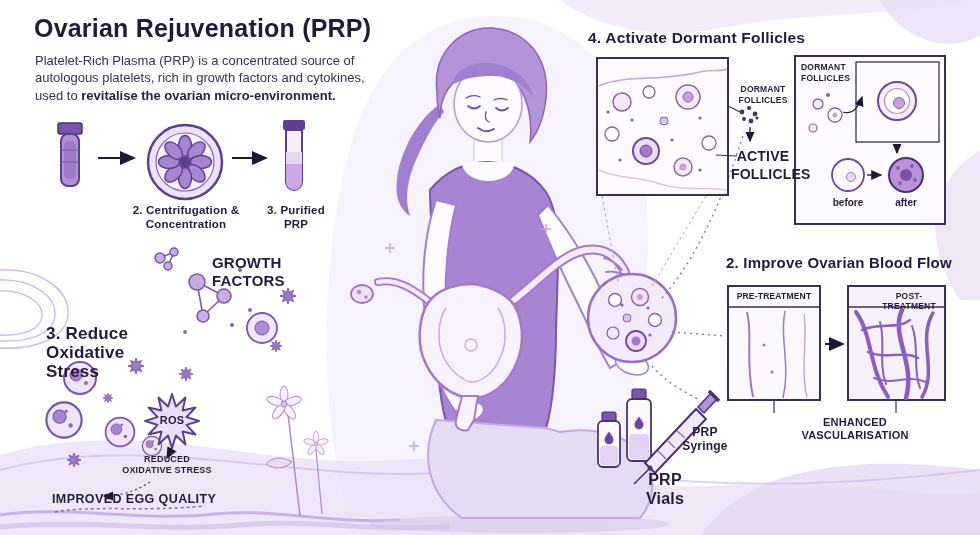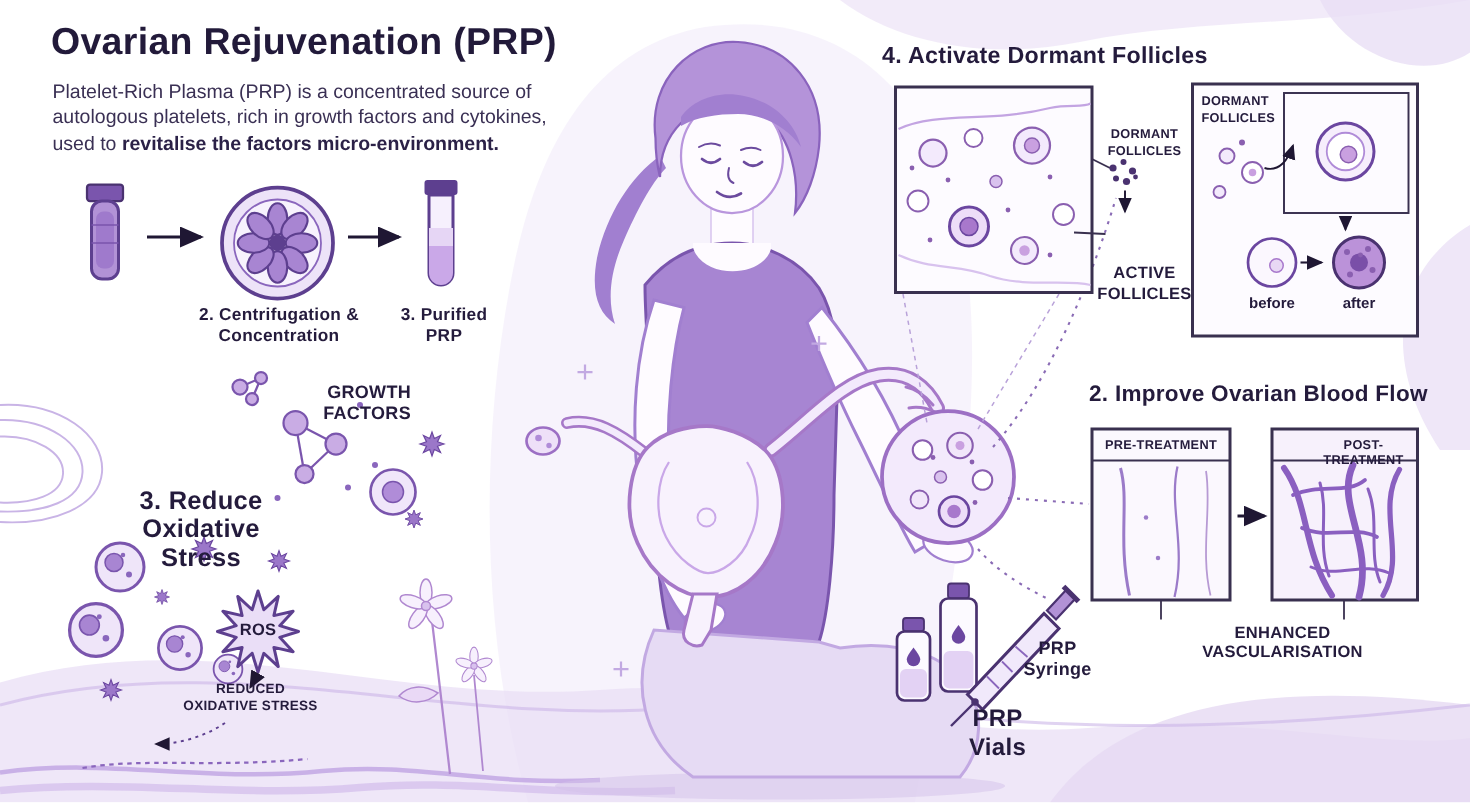--- a/index.html
+++ b/index.html
@@ -328,34 +328,35 @@
       <line x1="677" y1="431" x2="685" y2="438"></line>
     </g>
     <polygon points="698,407 704,413 717,399 711,393" fill="#b292d6" stroke="#4a3270" stroke-width="1.5"></polygon>
     <line x1="709" y1="391" x2="719" y2="401" stroke="#4a3270" stroke-width="3.5"></line>
     <line x1="650" y1="468" x2="634" y2="484" stroke="#4a3270" stroke-width="1.6"></line>
     <circle cx="650" cy="468" r="2.5" fill="#4a3270"></circle>
   </g>
 </svg>
 
 <h1 class="title">Ovarian Rejuvenation (PRP)</h1>
-<p class="subtitle"><span>Platelet-Rich Plasma (PRP) is a concentrated source of autologous platelets, rich in growth factors and cytokines, used to </span><strong>revitalise the factors micro-environment.</strong></p>
+<p class="subtitle"><span>Platelet-Rich Plasma (PRP) is a concentrated source of autologous platelets, rich in growth factors and cytokines, used to </span><strong>revitalise the ovarian micro-environment.</strong></p>
 
 <div class="lbl" style="left:128px; top:204px; width:116px; font-size:11.5px;">2. Centrifugation &amp; Concentration</div>
 <div class="lbl" style="left:256px; top:204px; width:80px; font-size:11.5px;">3. Purified PRP</div>
 
-<div class="lbl" style="left:212px; top:254px; width:62px; font-size:12px;text-align:right;">GROWTH FACTORS</div>
-
-<div class="lbl" style="left:46px; top:324px; width:100px; font-size:17px; text-align:center; line-height:1.12;margin-left:38px;">3. Reduce Oxidative Stress</div>
+<div class="lbl" style="left:212px; top:254px; width:62px; font-size:15px;">GROWTH FACTORS</div>
+
+<div class="lbl" style="left:46px; top:324px; width:100px; font-size:17px; text-align:left; line-height:1.12;">3. Reduce Oxidative Stress</div>
 <div class="lbl" style="left:155px; top:414px; width:34px; font-size:11px;">ROS</div>
 <div class="lbl" style="left:121px; top:454px; width:92px; font-size:9px;">REDUCED OXIDATIVE STRESS</div>
+<div class="lbl" style="left:52px; top:492px; width:190px; font-size:12.5px; text-align:left; letter-spacing:.4px; white-space:nowrap;">IMPROVED EGG QUALITY</div>
 
 <div class="lbl" style="left:588px; top:29px; width:260px; font-size:15.5px; text-align:left;">4. Activate Dormant Follicles</div>
 <div class="lbl" style="left:731px; top:84px; width:64px; font-size:8.5px; font-weight:700; line-height:1.25;">DORMANT FOLLICLES</div>
-<div class="lbl" style="left:731px; top:148px; width:64px; font-size:11px; font-weight:700; line-height:1.25;margin-top:28px;">ACTIVE FOLLICLES</div>
+<div class="lbl" style="left:731px; top:148px; width:64px; font-size:14px; font-weight:700; line-height:1.25;">ACTIVE FOLLICLES</div>
 <div class="lbl" style="left:801px; top:62px; width:56px; font-size:8.5px; font-weight:700; text-align:left; line-height:1.25;">DORMANT FOLLICLES</div>
 <div class="lbl reg" style="left:826px; top:197px; width:44px; font-size:10px;">before</div>
 <div class="lbl reg" style="left:884px; top:197px; width:44px; font-size:10px;">after</div>
 
 <div class="lbl" style="left:726px; top:254px; width:240px; font-size:15px; text-align:left;">2. Improve Ovarian Blood Flow</div>
 <div class="lbl" style="left:729px; top:291px; width:90px; font-size:8.5px;">PRE-TREATMENT</div>
 <div class="lbl" style="left:849px; top:291px; width:88px; font-size:8.5px;padding-left:32px;">POST-TREATMENT</div>
 <div class="lbl" style="left:788px; top:416px; width:134px; font-size:11px;">ENHANCED VASCULARISATION</div>
 
 <div class="lbl" style="left:678px; top:425px; width:54px; font-size:12px;">PRP Syringe</div>

